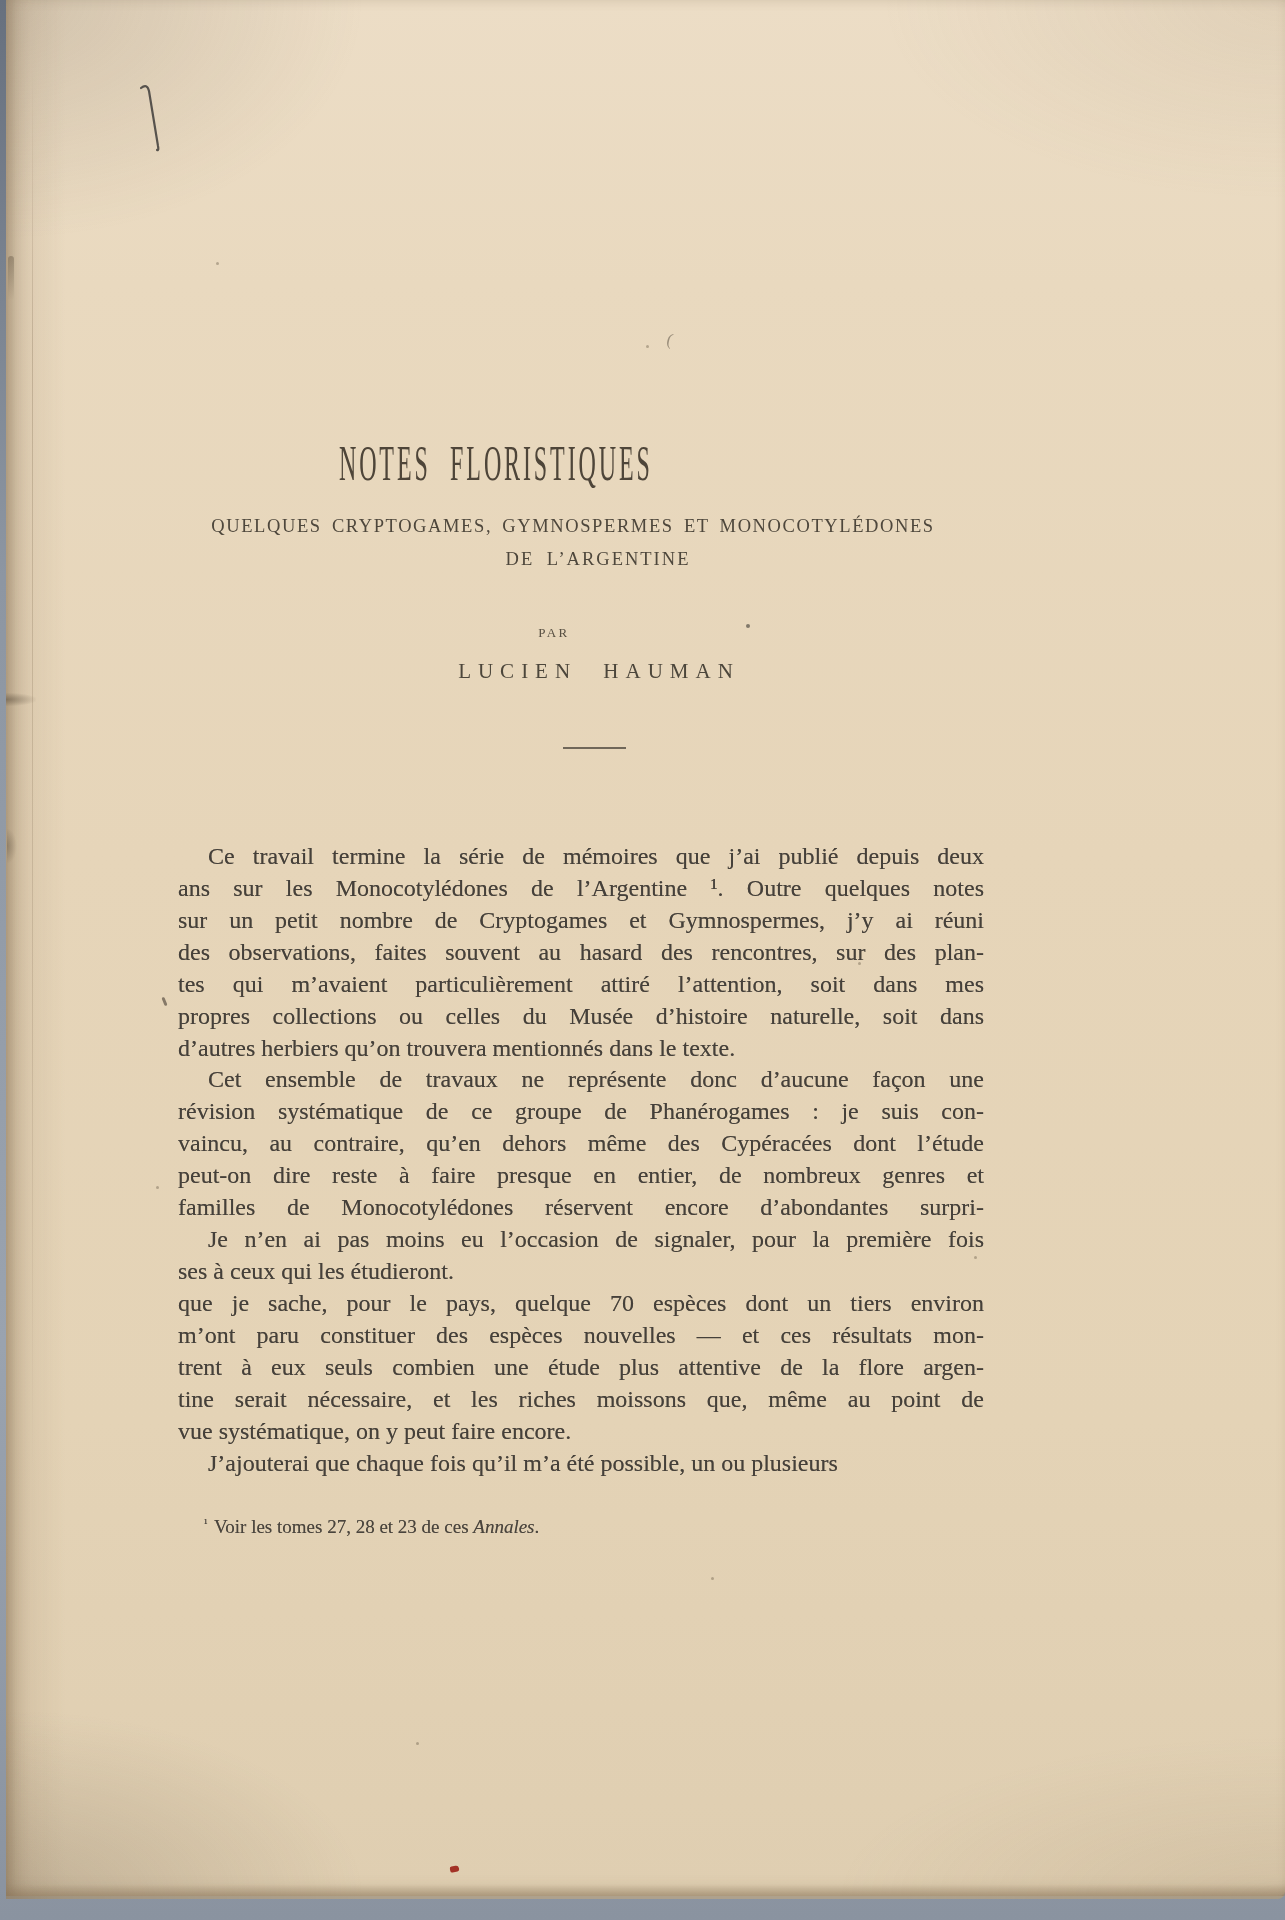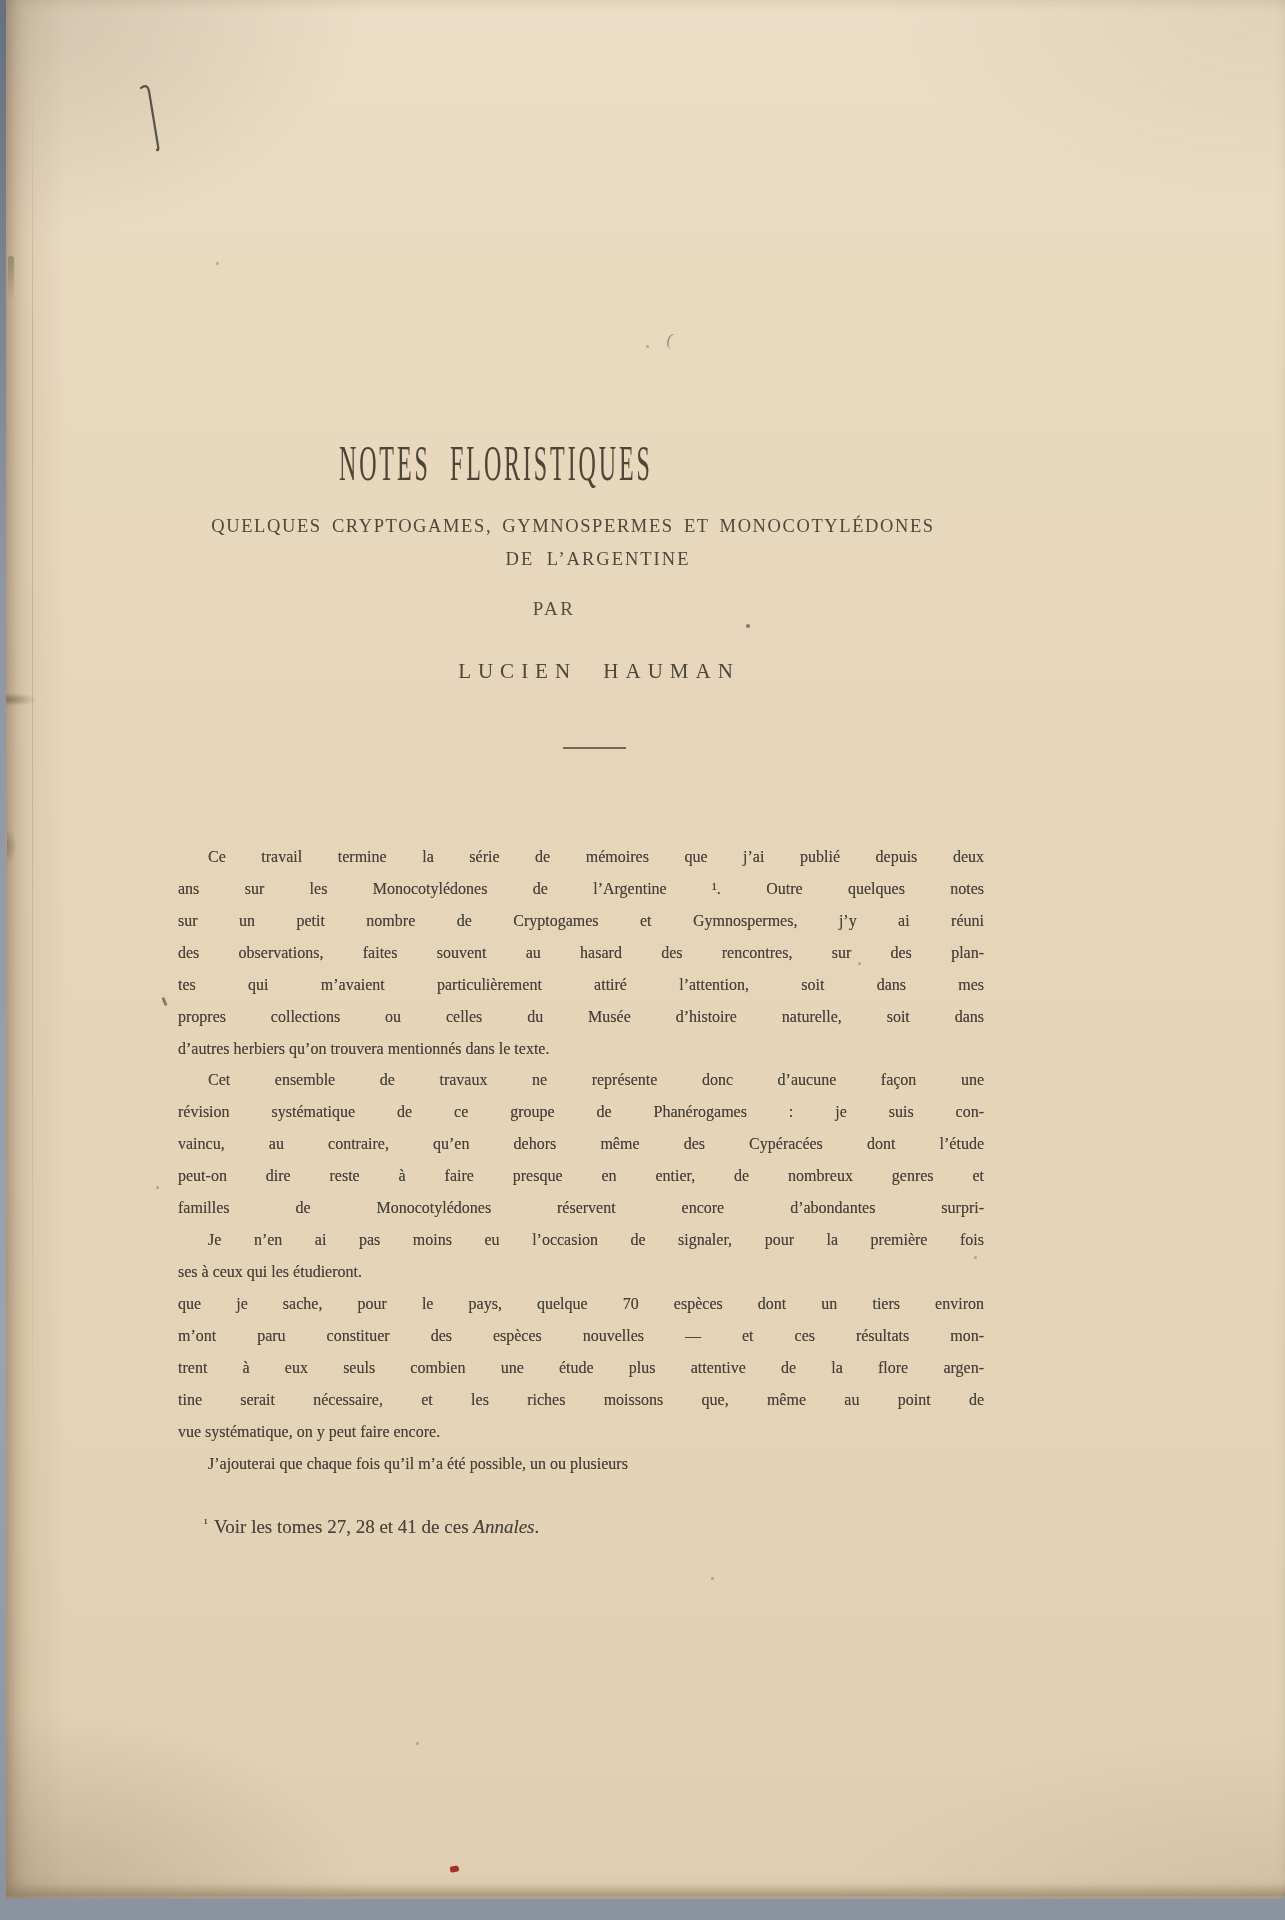--- a/index.html
+++ b/index.html
@@ -27,28 +27,28 @@
     border-bottom-right-radius:7px;
   }
   .centered-row{position:absolute;left:172px;width:806px;text-align:center;line-height:1;}
   .doc-title{top:438px;font-size:50px;color:#4e4539;}
   .doc-title .tt{display:inline-block;letter-spacing:6px;word-spacing:22px;transform:translateX(-85px) scaleX(.48);white-space:nowrap;}
   .subtitle{font-size:18.5px;color:#4e473c;}
   .subtitle-1{top:517px;}
   .subtitle-1 .tt{display:inline-block;letter-spacing:1.6px;word-spacing:4px;transform:translateX(-8px);white-space:nowrap;}
   .subtitle-2{top:550px;}
   .subtitle-2 .tt{display:inline-block;letter-spacing:2px;word-spacing:6px;transform:translateX(17px);}
-  .byline{top:599px;font-size:19px;color:#574f42;}
+  .byline{top:626px;font-size:13px;color:#574f42;}
   .byline .tt{display:inline-block;letter-spacing:2.5px;transform:translateX(-27px);}
   .author{top:661px;font-size:21px;color:#4c463b;}
   .author .tt{display:inline-block;letter-spacing:7px;word-spacing:14px;transform:translateX(18px);}
   .rule{position:absolute;left:557px;top:747px;width:63px;height:2px;background:#5a5348;opacity:.85;}
   .body-text{
     position:absolute;left:172px;top:841px;width:806px;
-    font-size:16px;line-height:31.92px;color:#45403a;
+    font-size:24px;line-height:31.92px;color:#45403a;
     text-shadow:0 0 .5px rgba(70,60,50,.55);
   }
   .line{text-align:justify;text-align-last:justify;}
   .line.end{text-align-last:left;}
   .line.ind{text-indent:30px;}
   .footnote{
     position:absolute;left:172px;top:1516px;width:806px;
     font-size:19px;color:#49443d;text-indent:26px;
     text-shadow:0 0 .5px rgba(70,60,50,.5);
   }
@@ -111,21 +111,21 @@
       <div class="line end">ses à ceux qui les étudieront.</div>
       <div class="line j">que je sache, pour le pays, quelque 70 espèces dont un tiers environ</div>
       <div class="line j">m’ont paru constituer des espèces nouvelles — et ces résultats mon-</div>
       <div class="line j">trent à eux seuls combien une étude plus attentive de la flore argen-</div>
       <div class="line j">tine serait nécessaire, et les riches moissons que, même au point de</div>
       <div class="line end">vue systématique, on y peut faire encore.</div>
       <div class="line end ind">J’ajouterai que chaque fois qu’il m’a été  possible, un ou plusieurs</div>
     </div>
 
     <div class="footnote">
-      <span class="sup">¹</span><span> Voir les tomes 27, 28 et 41 de ces </span><span class="it">Annales</span><span>.</span>
+      <span class="sup">¹</span><span> Voir les tomes 27, 28 et 23 de ces </span><span class="it">Annales</span><span>.</span>
     </div>
 
     <svg class="pen-mark" width="28" height="74" viewBox="0 0 28 74">
       <path d="M4,6 Q10,1 12,9 L21,64 Q22,69 20,68" fill="none" stroke="rgba(62,60,58,.85)" stroke-width="2.2" stroke-linecap="round"></path>
     </svg>
     <div class="par-dot"></div>
     <div class="paren-mark">(</div>
     <div class="tick-mark"></div>
     <div class="red-speck"></div>
     <div class="fold-notch"></div>

